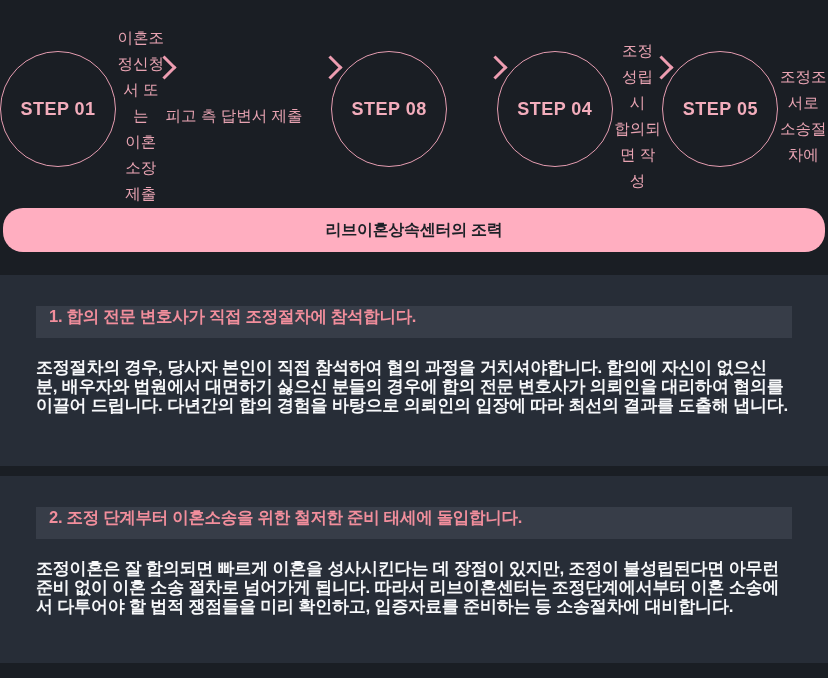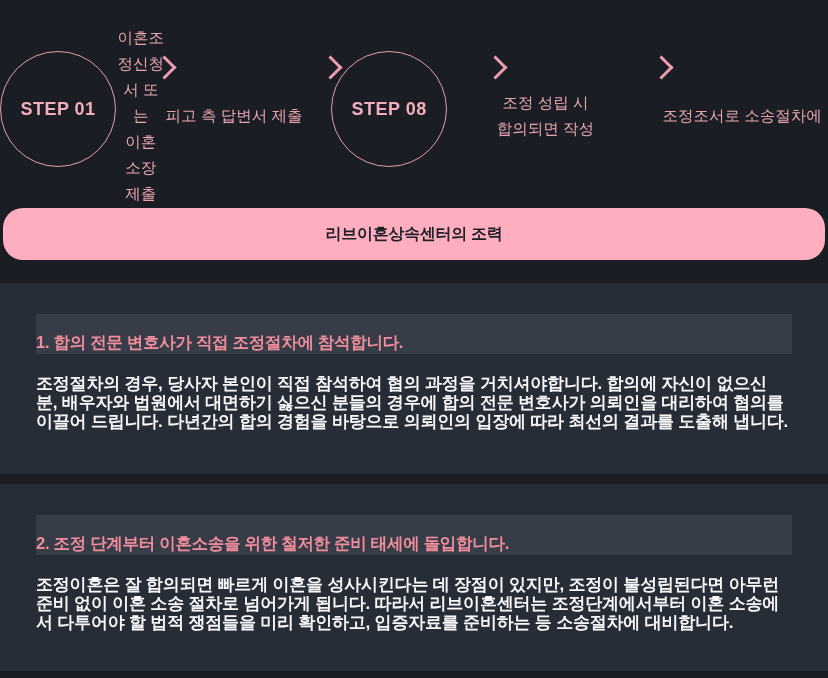--- a/index.html
+++ b/index.html
@@ -55,39 +55,40 @@
     border-right: 3px solid var(--chevron);
     transform: rotate(45deg);
   }
   .chevron.c1 { left: 156px; }
   .chevron.c2 { left: 322px; }
   .chevron.c3 { left: 487px; }
   .chevron.c4 { left: 653px; }
   
   .banner {
     margin: 0 3px;
-    height: 52px; border-radius: 20px;
+    height: 44px; border-radius: 20px;
     background: var(--banner_bg);
     display: flex; align-items: center; justify-content: center;
   }
   .banner-label {
     color: var(--banner_text);
     font-size: 16px; font-weight: bold; letter-spacing: -0.3px;
   }
   
   .content-section {
     background: var(--section_bg);
     padding: 31px 36px 0 36px;
   }
   .section-1 { margin-top: 23px; height: 191px; }
   .section-2 { margin-top: 10px; height: 187px; }
   .section-heading-bar {
     background: var(--heading_bar_bg);
-    height: 40px;
-    display: flex; align-items: flex-end;
+    height: 32px;
+    display: flex; align-items: flex-start;
+    padding-left: 13px;
   }
   .section-heading {
     color: var(--heading_text);
     font-size: 16.5px; font-weight: bold; letter-spacing: -0.3px;
   }
   .section-body {
     margin-top: 20px;
     color: var(--body_text);
     font-size: 17px; font-weight: bold;
     line-height: 19px; letter-spacing: -0.2px;
@@ -112,25 +113,31 @@
       <div class="step-caption">피고 측 답변서 제출</div>
     </div>
 
     <div class="step-col">
       <div class="step-circle">
         <span class="step-number">STEP 08</span>
       </div>
     </div>
 
     <div class="step-col">
+      <div class="step-circle">
+        <span class="step-number">STEP 04</span>
+      </div>
       <div class="step-caption">조정 성립 시
 합의되면 작성</div>
     </div>
 
     <div class="step-col">
+      <div class="step-circle">
+        <span class="step-number">STEP 05</span>
+      </div>
       <div class="step-caption">조정조서로 소송절차에</div>
     </div>
 
   </div>
 
   <span class="chevron c1"></span>
   <span class="chevron c2"></span>
   <span class="chevron c3"></span>
   <span class="chevron c4"></span>
 </div>

